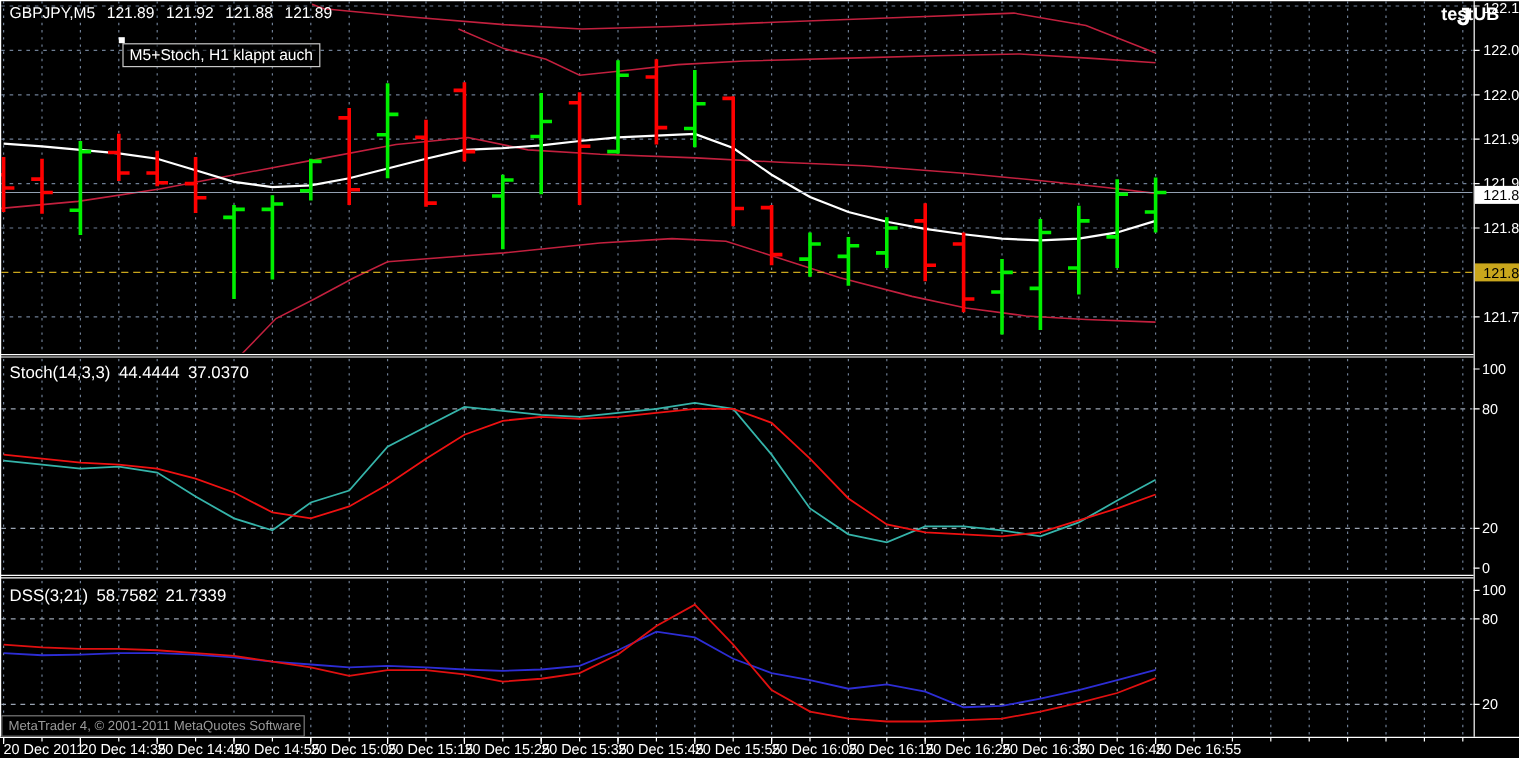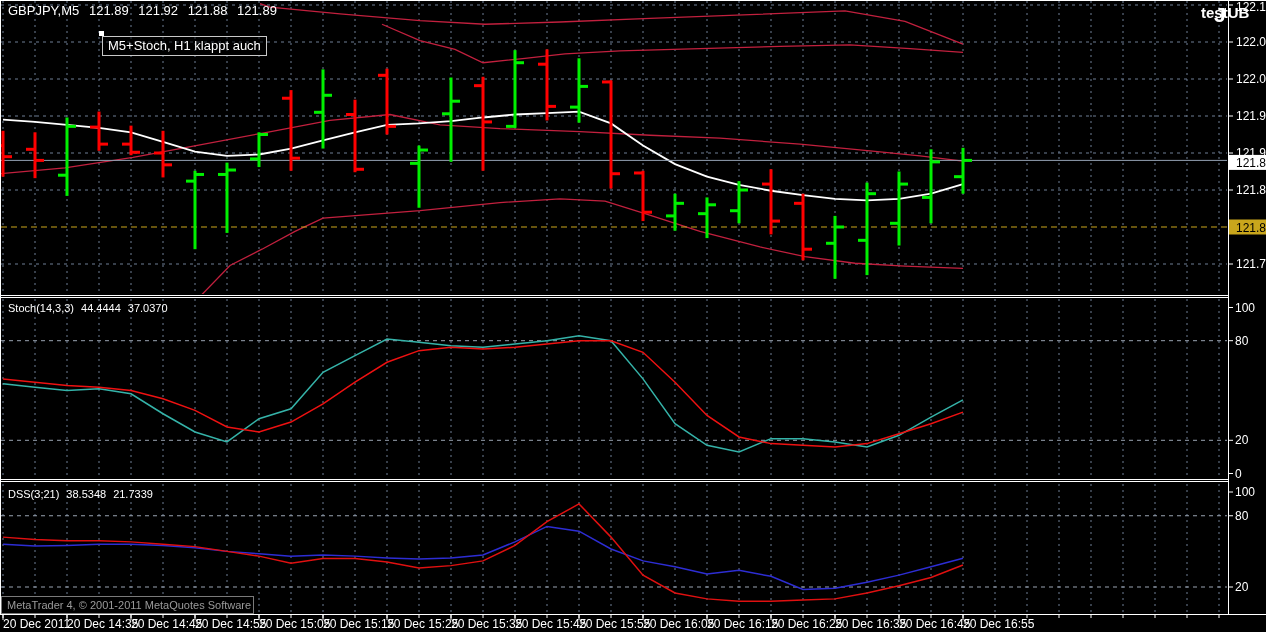--- a/index.html
+++ b/index.html
@@ -1,19 +1,19 @@
 <!DOCTYPE html>
 <html><head>
 <meta charset="utf-8">
 <style>
   html,body{margin:0;padding:0;background:#000;}
   #screen{position:relative;width:1266px;height:632px;background:#000;overflow:hidden;
           font-family:"Liberation Sans",sans-serif;}
   .ov{position:absolute;color:#fff;font-size:13px;white-space:nowrap;z-index:5;}
-  .panelabel{position:absolute;color:#fff;font-size:11px;white-space:nowrap;z-index:5;}
+  .panelabel{position:absolute;color:#fff;font-size:14px;white-space:nowrap;z-index:5;}
   .panelabel span{margin-right:7px;}
   #ohlc-header span{margin-right:6px;}
   #note-box{border:1px solid #c8c8c8;padding:1px 5px 2px 5px;color:#fff;background:rgba(0,0,0,.55);}
   #note-anchor{position:absolute;width:5px;height:5px;background:#fff;z-index:6;}
   #watermark{font-size:15px;font-weight:bold;padding-left:20px;}
   #corner-j{font-size:21px;font-weight:bold;}
   #status-bar{position:absolute;left:1px;top:596px;width:253px;height:18px;background:#000;
               border:1px solid #7a7a7a;box-sizing:border-box;z-index:6;
               color:#9a9a9a;font-size:11px;line-height:16px;padding-left:5px;white-space:nowrap;overflow:hidden;}
   svg{position:absolute;left:0;top:0;}
@@ -470,19 +470,19 @@
     <div id="note-box"><span>M5+Stoch, H1 klappt auch</span></div>
   </div>
 
   <div class="ov" id="watermark" style="left:1181px;top:4px;">testUB</div>
   <div class="ov" id="corner-j" style="left:1214px;top:3px;">J</div>
 
   <div class="panelabel" style="left:8px;top:302px;">
     <span>Stoch(14,3,3)</span><span>44.4444</span><span>37.0370</span>
   </div>
   <div class="panelabel" style="left:8px;top:488px;">
-    <span>DSS(3;21)</span><span>38.5348</span><span>21.7339</span>
+    <span>DSS(3;21)</span><span>58.7582</span><span>21.7339</span>
   </div>
 
   <div id="status-bar">
     <span>MetaTrader 4, © 2001-2011 MetaQuotes Software Corp.</span>
   </div>
 </div>
 
 </body></html>

